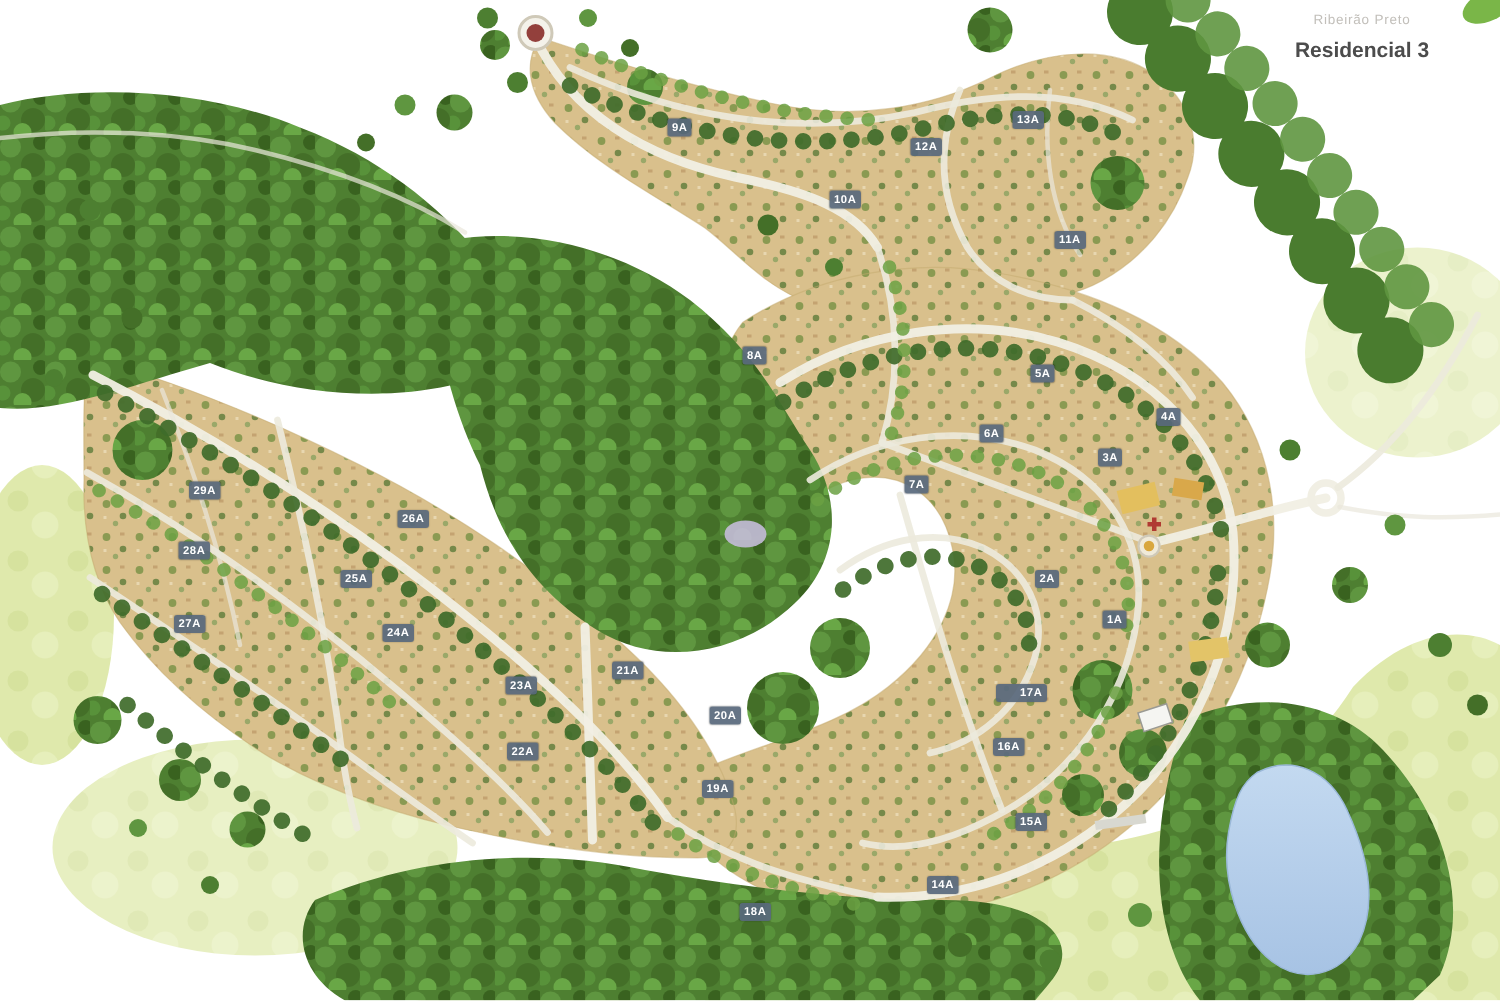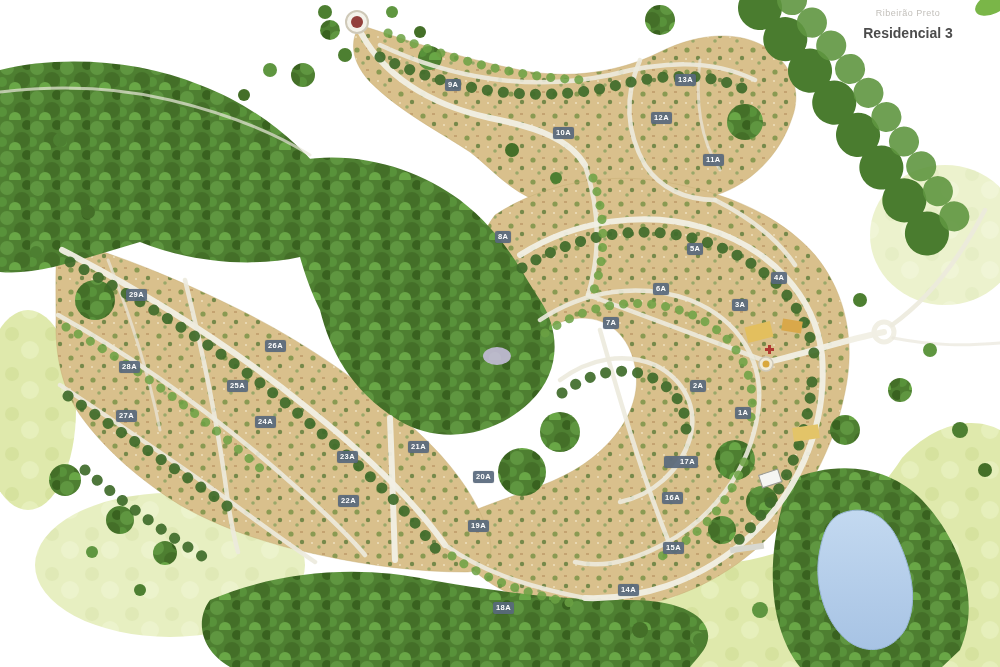--- a/index.html
+++ b/index.html
@@ -206,38 +206,38 @@
       <div class="tag" style="left: 690px; top: 380px;">2A</div>
       <div class="tag" style="left: 732px; top: 299px;">3A</div>
       <div class="tag" style="left: 771px; top: 272px;">4A</div>
       <div class="tag" style="left: 687px; top: 243px;">5A</div>
       <div class="tag" style="left: 653px; top: 283px;">6A</div>
       <div class="tag" style="left: 603px; top: 317px;">7A</div>
       <div class="tag" style="left: 495px; top: 231px;">8A</div>
       <div class="tag" style="left: 445px; top: 79px;">9A</div>
       <div class="tag" style="left: 553px; top: 127px;">10A</div>
       <div class="tag" style="left: 703px; top: 154px;">11A</div>
-      <div class="tag" style="left: 607px; top: 112px; margin-left: 44px;">12A</div>
+      <div class="tag" style="left: 607px; top: 92px;">12A</div>
       <div class="tag" style="left: 675px; top: 74px;">13A</div>
       <div class="tag" style="left: 618px; top: 584px;">14A</div>
-      <div class="tag" style="left: 663px; top: 542px;">15A</div>
+      <div class="tag" style="left: 677px; top: 542px;">15A</div>
       <div class="tag" style="left: 662px; top: 492px; text-align: right;">16A</div>
       <div class="tag" style="left: 664px; top: 456px; padding-left: 16px;">17A</div>
       <div class="tag" style="left: 493px; top: 572px; margin-top: 30px;">18A</div>
       <div class="tag" style="left: 468px; top: 520px;">19A</div>
       <div class="tag" style="left: 473px; top: 471px;">20A</div>
       <div class="tag" style="left: 408px; top: 441px;">21A</div>
       <div class="tag" style="left: 338px; top: 495px;">22A</div>
       <div class="tag" style="left: 325px; top: 451px; margin-left: 12px;">23A</div>
       <div class="tag" style="left: 255px; top: 416px;">24A</div>
       <div class="tag" style="left: 227px; top: 380px;">25A</div>
       <div class="tag" style="left: 265px; top: 340px;">26A</div>
       <div class="tag" style="left: 116px; top: 410px;">27A</div>
       <div class="tag" style="left: 119px; top: 361px;">28A</div>
-      <div class="tag" style="left: 126px; top: 289px;">29A</div>
+      <div class="tag" style="left: 126px; top: 321px;">29A</div>
     </div>
 
   <div class="logo">
     <div class="loc">Ribeirão Preto</div>
     <div class="proj">Residencial 3</div>
   </div>
   <svg width="50" height="34" style="position:absolute;right:0;top:0;z-index:29">
     <ellipse cx="42" cy="4" rx="18" ry="10" fill="#7ab648" transform="rotate(-25 42 4)"></ellipse>
   </svg>
 

